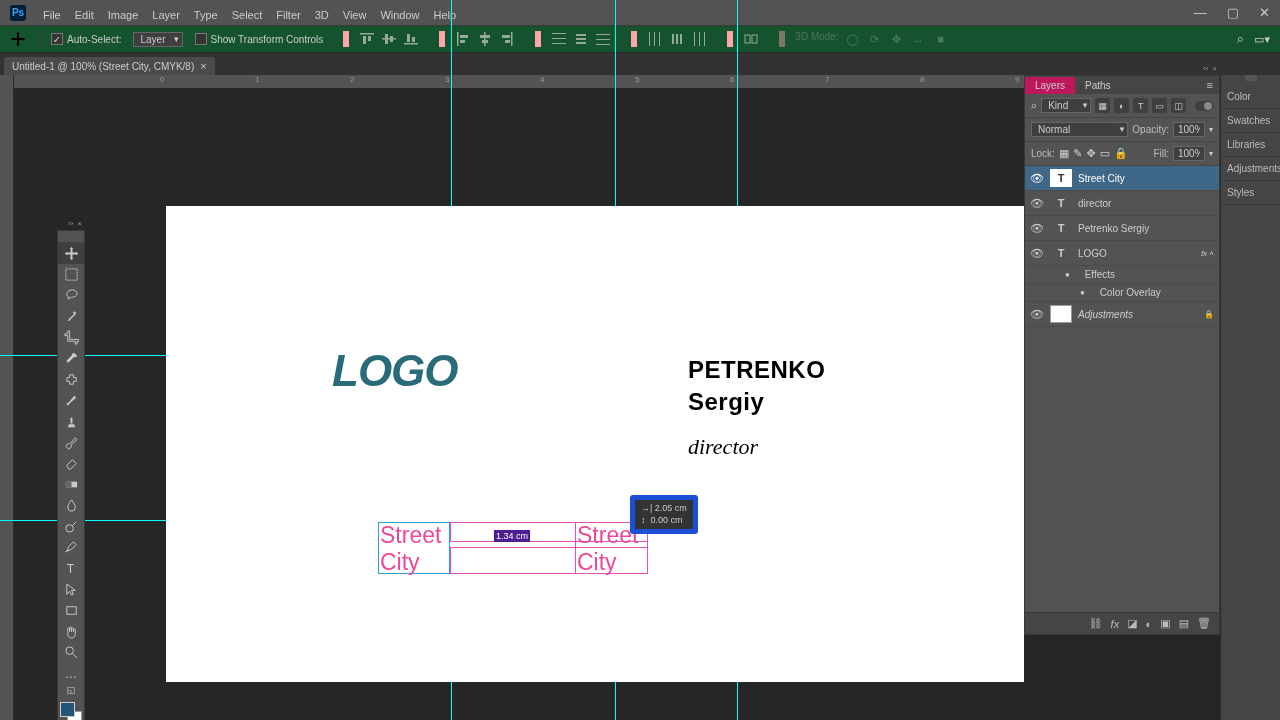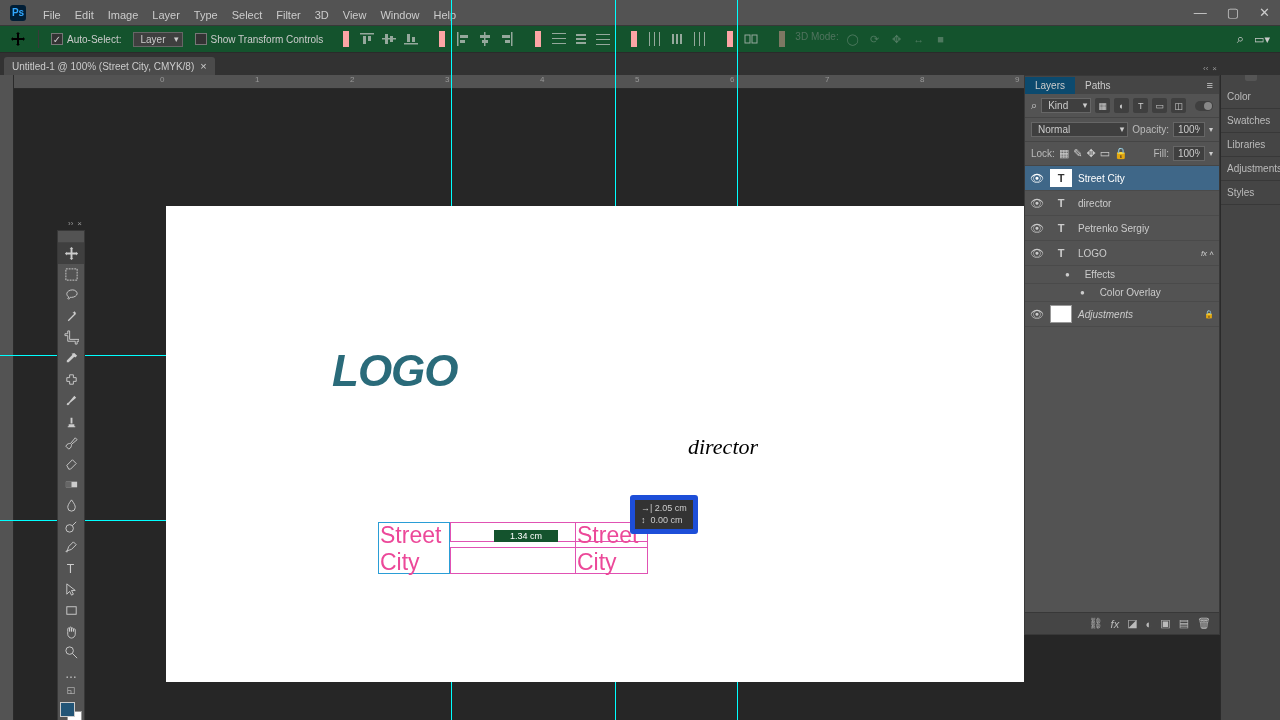--- a/index.html
+++ b/index.html
@@ -52,32 +52,32 @@
 .guide-v { position: absolute; top: -117px; bottom: -200px; width: 1px; background: #00ffff; }
 .guide-h { position: absolute; left: -152px; right: -400px; height: 1px; background: #00ffff; }
 
 .logo-text { position: absolute; left: 166px; top: 140px; font-family: Arial Black, Arial, sans-serif; font-weight: 900; font-size: 44px; color: #2a6b7a; font-style: italic; letter-spacing: -1px; }
 .name-text { position: absolute; left: 522px; top: 148px; font-family: Arial, sans-serif; font-weight: bold; font-size: 24px; color: #000; line-height: 1.35; letter-spacing: 0.5px; }
 .director-text { position: absolute; left: 522px; top: 228px; font-family: Georgia, serif; font-style: italic; font-size: 22px; color: #000; }
 .street-block { position: absolute; font-family: Arial, sans-serif; font-weight: 500; font-size: 23px; color: #ec4899; line-height: 1.18; }
 
 .selbox { position: absolute; border: 1px solid #2a9dd6; }
 .drag-ghost { position: absolute; border: 1px solid #e052b3; }
-.pink-dim { position: absolute; background: #14532d; color: #fff; font-size: 9px; padding: 1px 16px; }
+.pink-dim { position: absolute; background: #4c1d95; color: #fff; font-size: 9px; padding: 1px 2px; }
 .measure-hud { position: absolute; background: #333; border: 5px solid #1d4ed8; border-radius: 3px; padding: 3px 6px; font-size: 9px; color: #ccc; white-space: nowrap; line-height: 1.3; }
 
 
 .right-host { position: absolute; right: 0; top: 0; width: 60px; height: 100%; background: #454545; border-left: 1px solid #2a2a2a; display: flex; flex-direction: column; }
 .right-tab { padding: 6px 6px; font-size: 10px; color: #bbb; border-bottom: 1px solid #383838; cursor: pointer; }
 .right-nub { width: 12px; height: 6px; background: #555; margin: 0 auto 4px; border-radius: 0 0 2px 2px; }
 
 .layers-panel { position: absolute; right: 60px; top: 0; width: 196px; height: 560px; background: #535353; border: 1px solid #383838; }
 .panel-head { display: flex; align-items: center; height: 18px; background: #454545; }
 .panel-tab { padding: 3px 10px; font-size: 10px; color: #ccc; cursor: pointer; }
-.panel-tab.active { background: #0c4a6e; }
+.panel-tab.active { background: #be185d; }
 .panel-row { display: flex; align-items: center; padding: 4px 6px; gap: 4px; border-bottom: 1px solid #454545; }
 .panel-row .lbl { font-size: 10px; color: #bbb; }
 .panel-row input[type=text] { background: #3f3f3f; border: 1px solid #666; color: #ccc; font-size: 10px; padding: 1px 4px; width: 32px; }
 .filter-icons { display: flex; gap: 4px; }
 .filter-icons span { width: 15px; height: 15px; background: #3f3f3f; border-radius: 2px; display: inline-flex; align-items: center; justify-content: center; font-size: 9px; }
 .small-toggle { width: 18px; height: 10px; background: #3f3f3f; border-radius: 5px; position: relative; }
 .small-toggle::after { content: ""; position: absolute; right: 1px; top: 1px; width: 8px; height: 8px; background: #888; border-radius: 50%; }
 
 .layer-list { max-height: 430px; overflow: hidden; }
 .layer-row { display: flex; align-items: center; padding: 3px 5px; gap: 6px; border-bottom: 1px solid #4a4a4a; font-size: 10px; color: #ccc; }
@@ -276,20 +276,23 @@
   <div class="canvas-area">
 
     <div class="guide-v" style="left:437px"></div>
     <div class="guide-v" style="left:601px"></div>
     <div class="guide-v" style="left:723px"></div>
     <div class="guide-h" style="top:266px"></div>
     <div class="guide-h" style="top:431px"></div>
 
     <div class="canvas">
       <div class="logo-text">LOGO</div>
+      <div class="name-text">
+        <span>PETRENKO</span><br><span>Sergiy</span>
+      </div>
       <div class="director-text">director</div>
 
       <div class="selbox" style="left:212px; top:316px; width:72px; height:52px"></div>
       <div class="street-block" style="left:214px; top:316px">
         <span>Street</span><br><span>City</span>
       </div>
 
       <div class="drag-ghost" style="left:284px; top:316px; width:198px; height:20px"></div>
       <div class="drag-ghost" style="left:284px; top:341px; width:198px; height:27px"></div>
       <div class="drag-ghost" style="left:409px; top:316px; width:73px; height:52px"></div>

